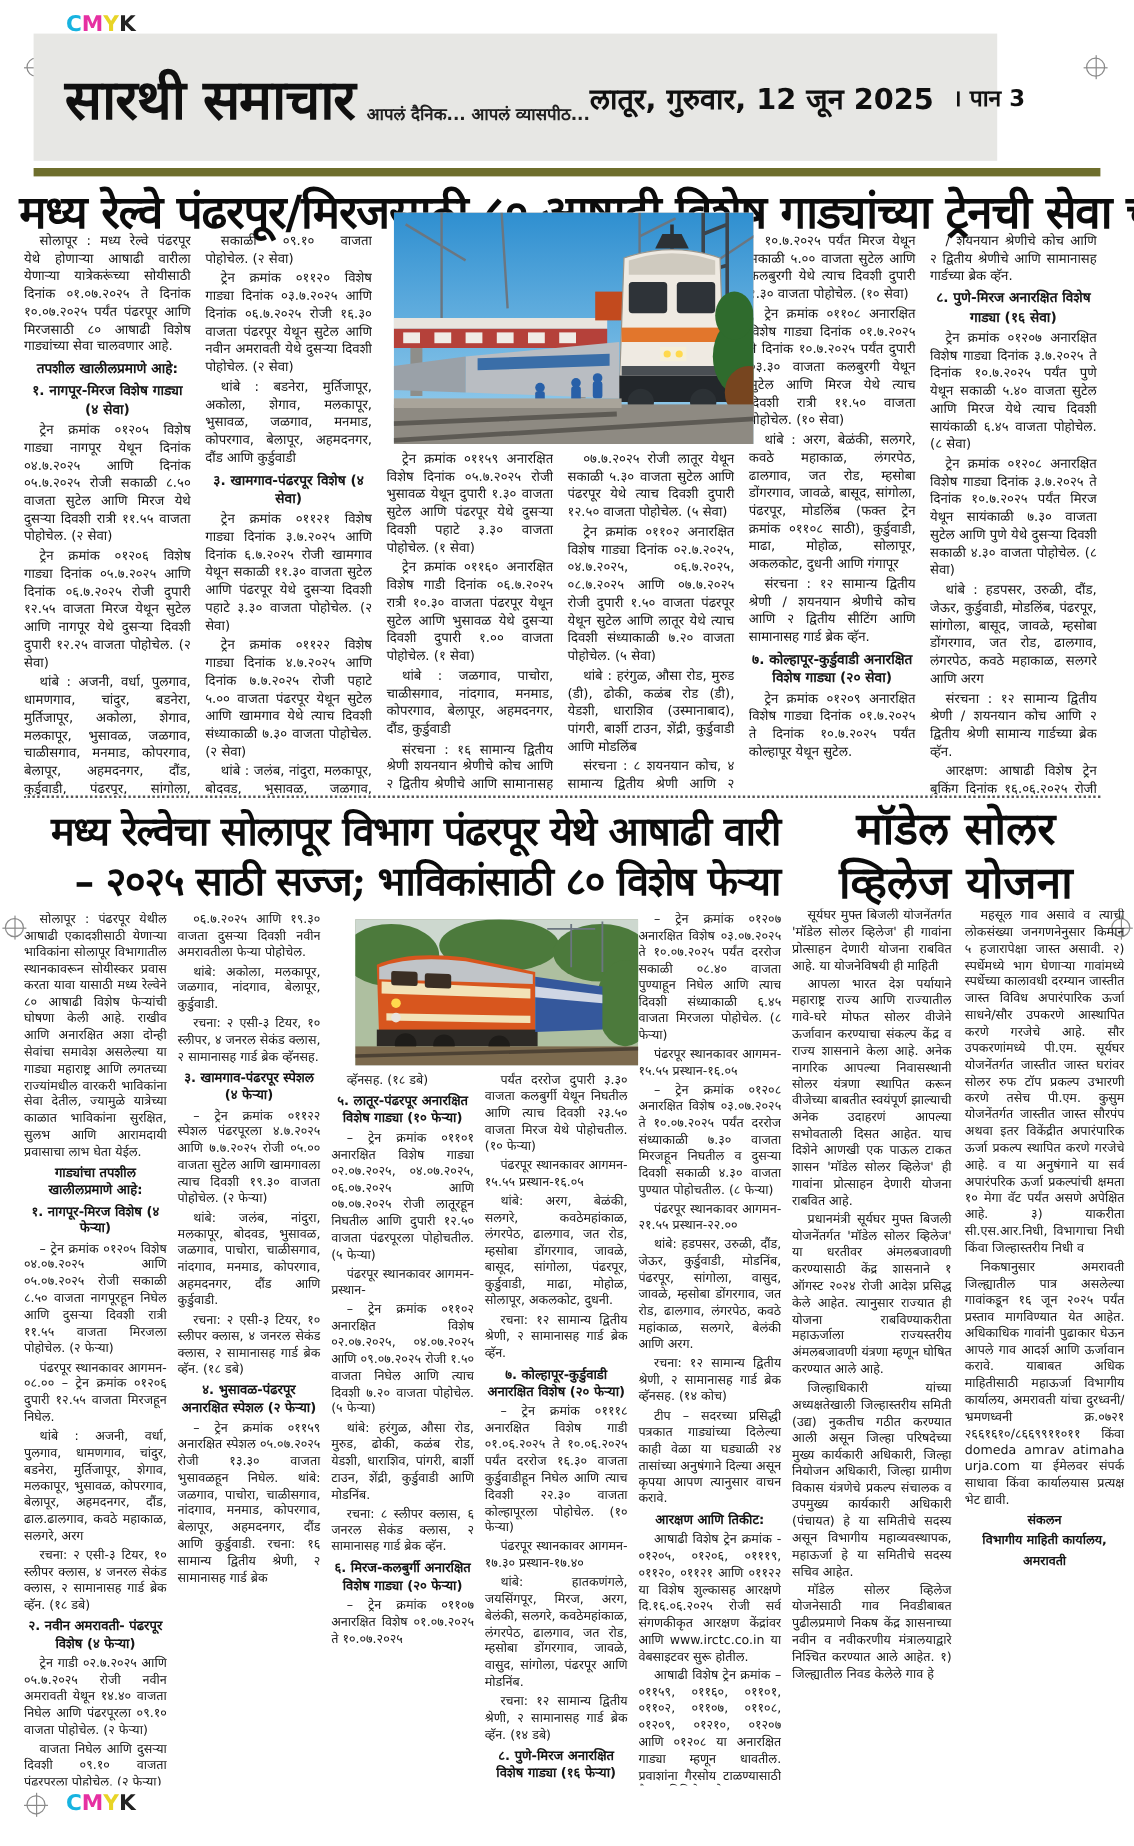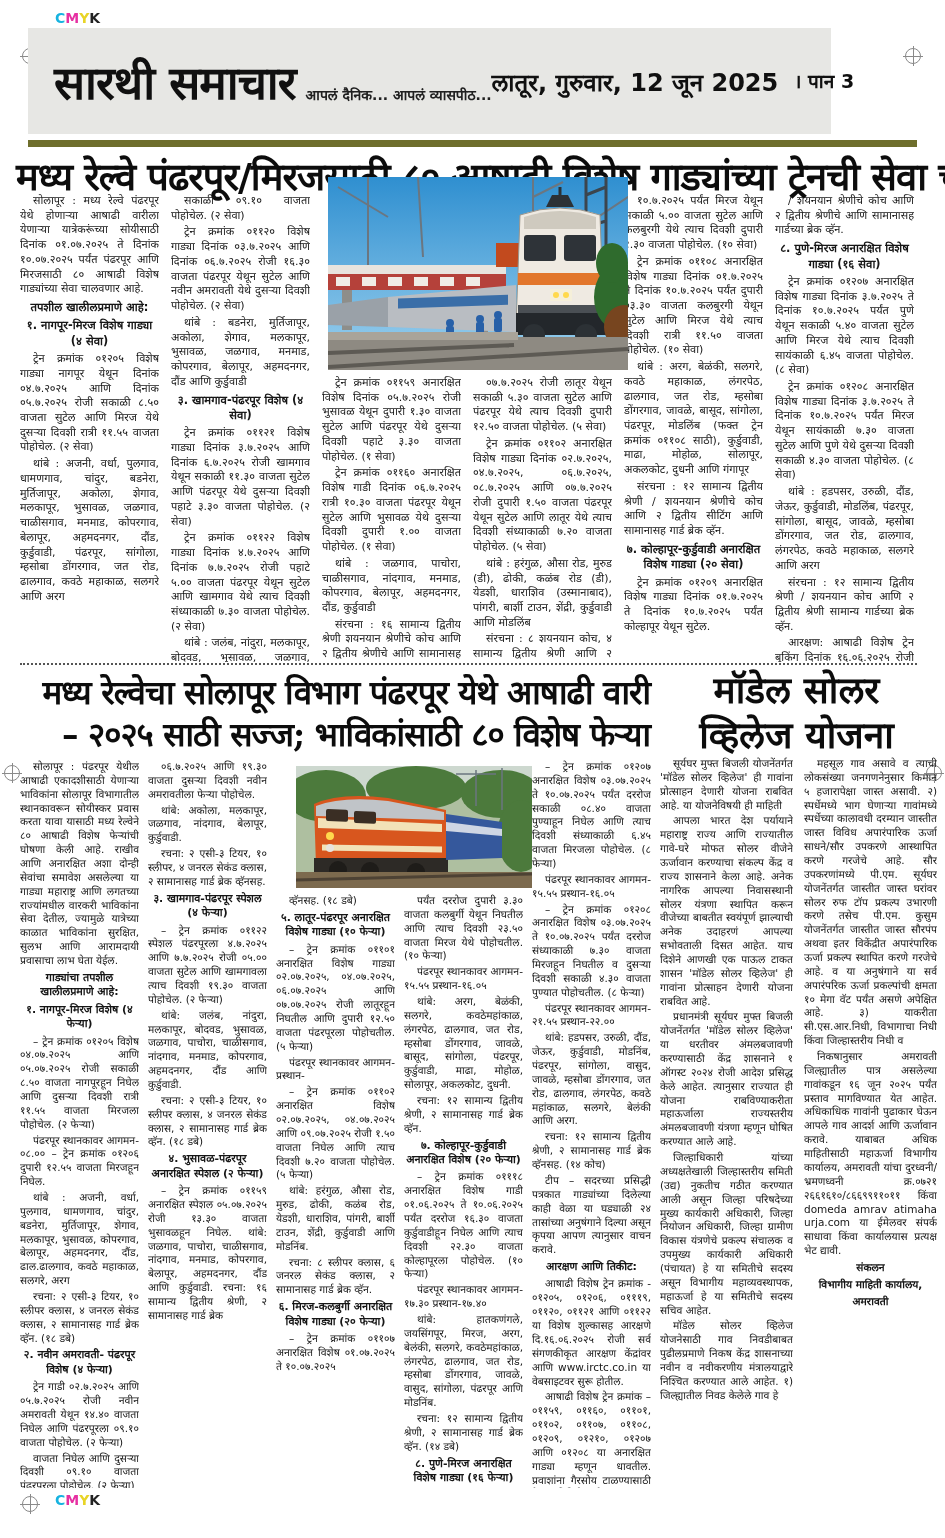--- a/index.html
+++ b/index.html
@@ -1,19 +1,19 @@
 <!DOCTYPE html>
 <html lang="mr"><head>
 <meta charset="utf-8">
 <style>
   html,body{margin:0;padding:0;background:#ffffff;}
   .page{position:relative;width:945px;height:1538px;background:#ffffff;overflow:hidden;
         font-family:"DejaVu Sans",sans-serif;color:#161616;}
   
-  .cmyk{position:absolute;font-size:14px;font-weight:bold;letter-spacing:0;}
+  .cmyk{position:absolute;font-size:18px;font-weight:bold;letter-spacing:0;}
   .cmyk span:nth-child(1){color:#17b3e0;}
   .cmyk span:nth-child(2){color:#e630a2;}
   .cmyk span:nth-child(3){color:#e8d426;}
   .cmyk span:nth-child(4){color:#222;}
   .regmark{position:absolute;width:14px;height:14px;border:1px solid #8a8a8a;border-radius:50%;}
   .regmark:before,.regmark:after{content:"";position:absolute;background:#8a8a8a;}
   .regmark:before{left:50%;top:-3px;bottom:-3px;width:1px;}
   .regmark:after{top:50%;left:-3px;right:-3px;height:1px;}
   
   .masthead{position:absolute;left:28px;top:28px;width:803px;height:106px;background:#e7e7e4;
@@ -80,20 +80,21 @@
   <div class="rule-olive"></div>
 
   <div class="headline1">मध्य रेल्वे पंढरपूर/मिरजसाठी ८० आषाढी विशेष गाड्यांच्या ट्रेनची सेवा चालवणार</div>
 
   <div class="cols a1cols">
     <div class="col">
         <p class="para">सोलापूर : मध्य रेल्वे पंढरपूर येथे होणाऱ्या आषाढी वारीला येणाऱ्या यात्रेकरूंच्या सोयीसाठी दिनांक ०१.०७.२०२५ ते दिनांक १०.०७.२०२५ पर्यंत पंढरपूर आणि मिरजसाठी ८० आषाढी विशेष गाड्यांच्या सेवा चालवणार आहे.</p>
         <h4 class="subhead">तपशील खालीलप्रमाणे आहे:</h4>
         <h4 class="subhead">१. नागपूर-मिरज विशेष गाड्या (४ सेवा)</h4>
         <p class="para">ट्रेन क्रमांक ०१२०५ विशेष गाड्या नागपूर येथून दिनांक ०४.७.२०२५ आणि दिनांक ०५.७.२०२५ रोजी सकाळी ८.५० वाजता सुटेल आणि मिरज येथे दुसऱ्या दिवशी रात्री ११.५५ वाजता पोहोचेल. (२ सेवा)</p>
+        <p class="para">ट्रेन क्रमांक ०१२०६ विशेष गाड्या दिनांक ०५.७.२०२५ आणि दिनांक ०६.७.२०२५ रोजी दुपारी १२.५५ वाजता मिरज येथून सुटेल आणि नागपूर येथे दुसऱ्या दिवशी दुपारी १२.२५ वाजता पोहोचेल. (२ सेवा)</p>
         <p class="para">थांबे : अजनी, वर्धा, पुलगाव, धामणगाव, चांदुर, बडनेरा, मुर्तिजापूर, अकोला, शेगाव, मलकापूर, भुसावळ, जळगाव, चाळीसगाव, मनमाड, कोपरगाव, बेलापूर, अहमदनगर, दौंड, कुर्डुवाडी, पंढरपूर, सांगोला, म्हसोबा डोंगरगाव, जत रोड, ढालगाव, कवठे महाकाळ, सलगरे आणि अरग</p>
       </div>
     <div class="col">
         <p class="para">सकाळी ०९.१० वाजता पोहोचेल. (२ सेवा)</p>
         <p class="para">ट्रेन क्रमांक ०११२० विशेष गाड्या दिनांक ०३.७.२०२५ आणि दिनांक ०६.७.२०२५ रोजी १६.३० वाजता पंढरपूर येथून सुटेल आणि नवीन अमरावती येथे दुसऱ्या दिवशी पोहोचेल. (२ सेवा)</p>
         <p class="para">थांबे : बडनेरा, मुर्तिजापूर, अकोला, शेगाव, मलकापूर, भुसावळ, जळगाव, मनमाड, कोपरगाव, बेलापूर, अहमदनगर, दौंड आणि कुर्डुवाडी</p>
         <h4 class="subhead">३. खामगाव-पंढरपूर विशेष (४ सेवा)</h4>
         <p class="para">ट्रेन क्रमांक ०११२१ विशेष गाड्या दिनांक ३.७.२०२५ आणि दिनांक ६.७.२०२५ रोजी खामगाव येथून सकाळी ११.३० वाजता सुटेल आणि पंढरपूर येथे दुसऱ्या दिवशी पहाटे ३.३० वाजता पोहोचेल. (२ सेवा)</p>
         <p class="para">ट्रेन क्रमांक ०११२२ विशेष गाड्या दिनांक ४.७.२०२५ आणि दिनांक ७.७.२०२५ रोजी पहाटे ५.०० वाजता पंढरपूर येथून सुटेल आणि खामगाव येथे त्याच दिवशी संध्याकाळी ७.३० वाजता पोहोचेल. (२ सेवा)</p>
         <p class="para">थांबे : जलंब, नांदुरा, मलकापूर, बोदवड, भुसावळ, जळगाव, पाचोरा, चाळीसगाव, नांदगाव, मनमाड, कोपरगाव, बेलापूर, अहमदनगर, दौंड आणि कुर्डुवाडी</p>

